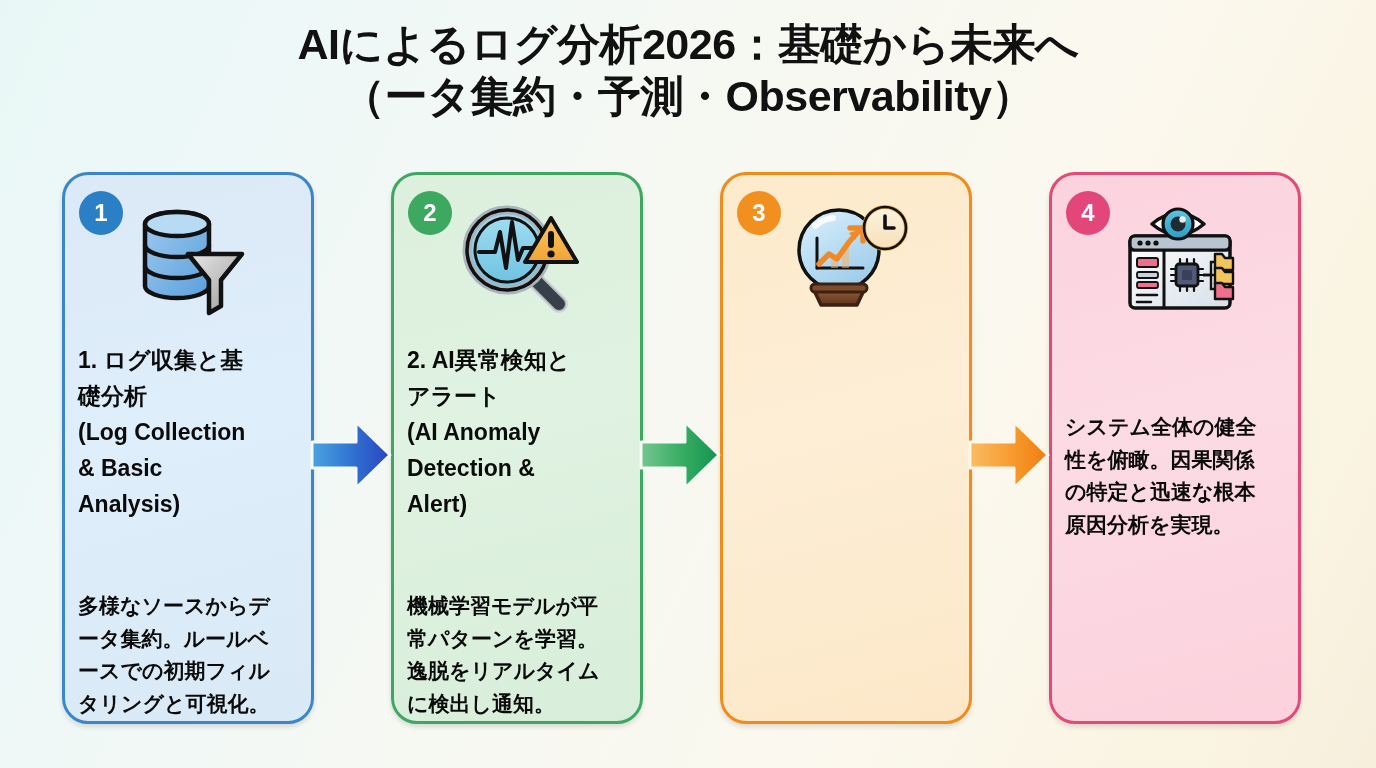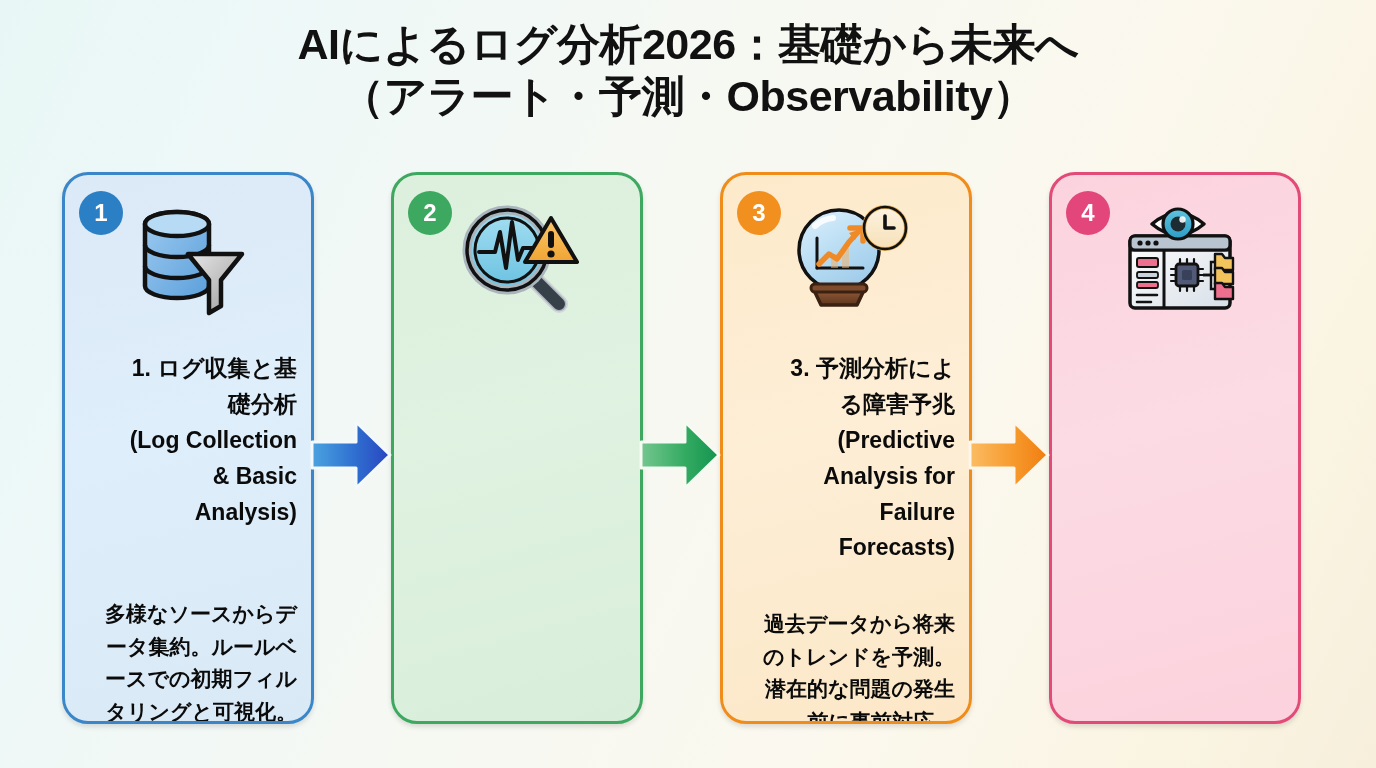--- a/index.html
+++ b/index.html
@@ -81,26 +81,26 @@
     width: 252px;
     height: 122px;
     display: flex;
     align-items: center;
     justify-content: center;
   }
   .icon-wrap svg { display: block; }
 
   .card-body {
     position: absolute;
-    top: 176px;
+    top: 168px;
     left: 0;
     width: 252px;
-    padding: 0 20px;
+    padding: 0 13px;
     box-sizing: border-box;
-    text-align: right;
+    text-align: left;
   }
   .card-title {
     font-size: 23px;
     font-weight: bold;
     color: #0b0b0b;
     line-height: 1.56;
     white-space: pre-line;
   }
   .card-desc {
     font-size: 21px;
@@ -124,21 +124,21 @@
   .arrow-2 { left: 637px; }
   .arrow-3 { left: 966px; }
 </style>
 </head>
 <body>
 
 <div class="stage">
 
   <div class="title-block">
     <div class="title-line">AIによるログ分析2026：基礎から未来へ</div>
-    <div class="title-line">（アラート・予測・Observability）</div>
+    <div class="title-line">（ータ集約・予測・Observability）</div>
   </div>
 
   <div class="card card-1">
     <div class="badge badge-1">1</div>
     <div class="icon-wrap">
       <svg width="120" height="116" viewBox="0 0 120 116">
         <defs>
           <linearGradient id="dbg" x1="0" y1="0" x2="1" y2="1">
             <stop offset="0%" stop-color="#9ecbf0"></stop>
             <stop offset="100%" stop-color="#5b9fdb"></stop>
@@ -195,20 +195,32 @@
         <circle cx="48" cy="48" r="40" fill="none" stroke="#111" stroke-width="3.5"></circle>
         <circle cx="48" cy="48" r="32" fill="url(#lensg)" stroke="#111" stroke-width="3"></circle>
 
         <polyline points="20,50 30,50 36,50 41,30 47,66 53,20 59,58 64,46 76,46" fill="none" stroke="#111" stroke-width="4" stroke-linejoin="round" stroke-linecap="round"></polyline>
 
         <path d="M92 16 l26 44 h-52 z" fill="url(#warng)" stroke="#111" stroke-width="4" stroke-linejoin="round"></path>
         <rect x="89" y="29" width="6" height="17" rx="3" fill="#111"></rect>
         <circle cx="92" cy="52" r="3.6" fill="#111"></circle>
       </svg>
     </div>
+    <div class="card-body">
+      <div class="card-title">2. AI異常検知と
+アラート
+(AI Anomaly
+Detection &amp;
+Alert)</div>
+      <div class="gap-std"></div>
+      <div class="card-desc">機械学習モデルが平
+常パターンを学習。
+逸脱をリアルタイム
+に検出し通知。</div>
+    </div>
   </div>
 
   <div class="card card-3">
     <div class="badge badge-3">3</div>
     <div class="icon-wrap">
       <svg width="124" height="116" viewBox="0 0 124 116">
         <defs>
           <linearGradient id="ballg" x1="0.2" y1="0" x2="0.8" y2="1">
             <stop offset="0%" stop-color="#d8eefb"></stop>
             <stop offset="55%" stop-color="#b4daf2"></stop>
@@ -236,33 +248,20 @@
         <path d="M74 27 l-12 4 l6 7 z" fill="#f08a27"></path>
 
         <path d="M26 86 h52 l-8 17 h-36 z" fill="url(#baseg)" stroke="#3b2112" stroke-width="3.5" stroke-linejoin="round"></path>
         <rect x="24" y="82" width="56" height="8" rx="4" fill="#7e4c2c" stroke="#3b2112" stroke-width="3"></rect>
 
         <circle cx="98" cy="26" r="21" fill="url(#clkg)" stroke="#e0a94f" stroke-width="4"></circle>
         <circle cx="98" cy="26" r="21" fill="none" stroke="#111" stroke-width="2.6"></circle>
         <path d="M98 14 v12 h9" stroke="#111" stroke-width="3.6" fill="none" stroke-linecap="round" stroke-linejoin="round"></path>
       </svg>
     </div>
-    <div class="card-body">
-      <div class="card-title">3. 予測分析によ
-る障害予兆
-(Predictive
-Analysis for
-Failure
-Forecasts)</div>
-      <div class="gap-none"></div>
-      <div class="card-desc">過去データから将来
-のトレンドを予測。
-潜在的な問題の発生
-前に事前対応。</div>
-    </div>
   </div>
 
   <div class="card card-4">
     <div class="badge badge-4">4</div>
     <div class="icon-wrap">
       <svg width="128" height="116" viewBox="0 0 128 116">
         <defs>
           <linearGradient id="scrg" x1="0" y1="0" x2="1" y2="1">
             <stop offset="0%" stop-color="#ffffff"></stop>
             <stop offset="100%" stop-color="#d7dfe8"></stop>
@@ -299,20 +298,24 @@
         <path d="M101 81 h7 l3 4 h8 v12 h-18 z" fill="#ef6f8e" stroke="#111" stroke-width="2.4" stroke-linejoin="round"></path>
 
         <path d="M38 22 q26 -22 52 0 q-26 22 -52 0 z" fill="#ffffff" stroke="#111" stroke-width="3.4" stroke-linejoin="round"></path>
         <circle cx="64" cy="22" r="15" fill="url(#irisg)" stroke="#111" stroke-width="3.2"></circle>
         <circle cx="64" cy="22" r="7.5" fill="#1d2b33"></circle>
         <circle cx="68.5" cy="17.5" r="3.2" fill="#ffffff" opacity="0.9"></circle>
       </svg>
     </div>
     <div class="card-body">
       <div class="gap-std"></div>
+      <div class="card-desc">システム全体の健全
+性を俯瞰。因果関係
+の特定と迅速な根本
+原因分析を実現。</div>
     </div>
   </div>
 
   <div class="arrow arrow-1">
     <svg width="86" height="86" viewBox="0 0 86 86">
       <defs>
         <linearGradient id="ag1" x1="0" y1="0" x2="1" y2="0">
           <stop offset="0%" stop-color="#4aa3e0"></stop>
           <stop offset="55%" stop-color="#2f6fd0"></stop>
           <stop offset="100%" stop-color="#2a45c0"></stop>

